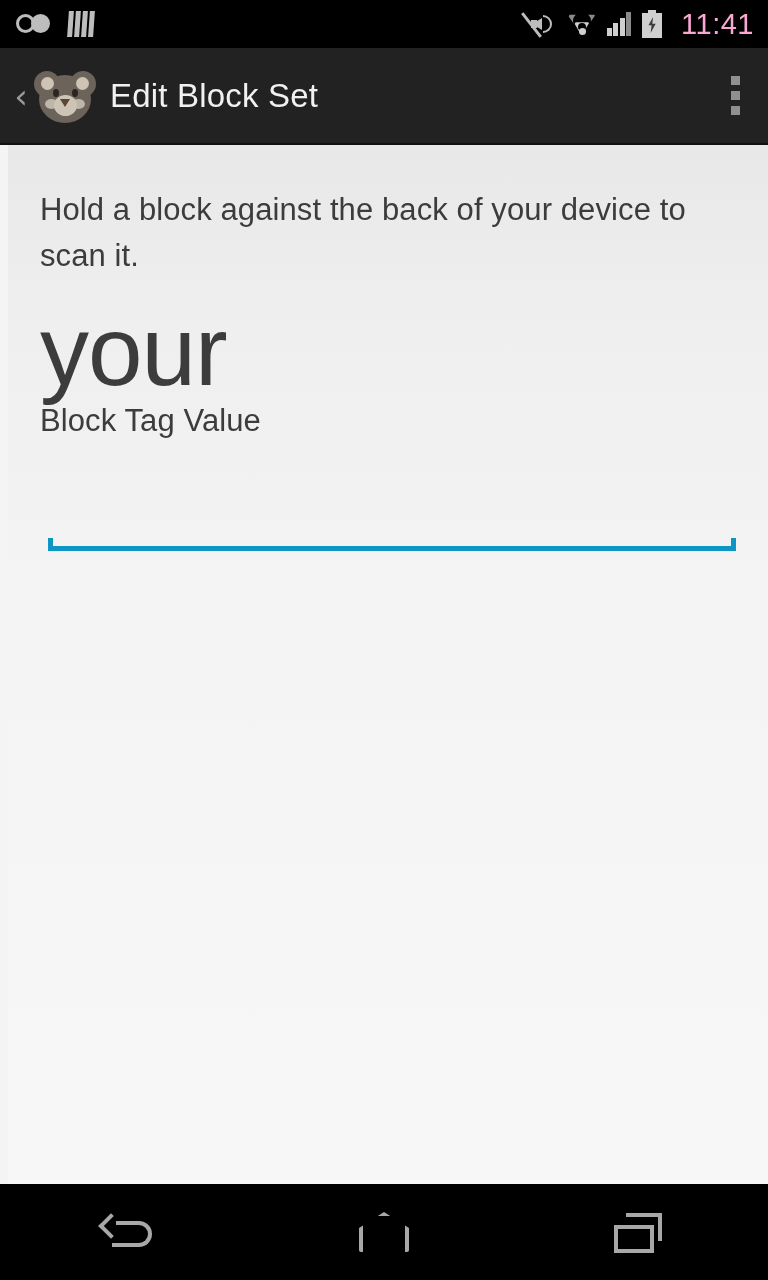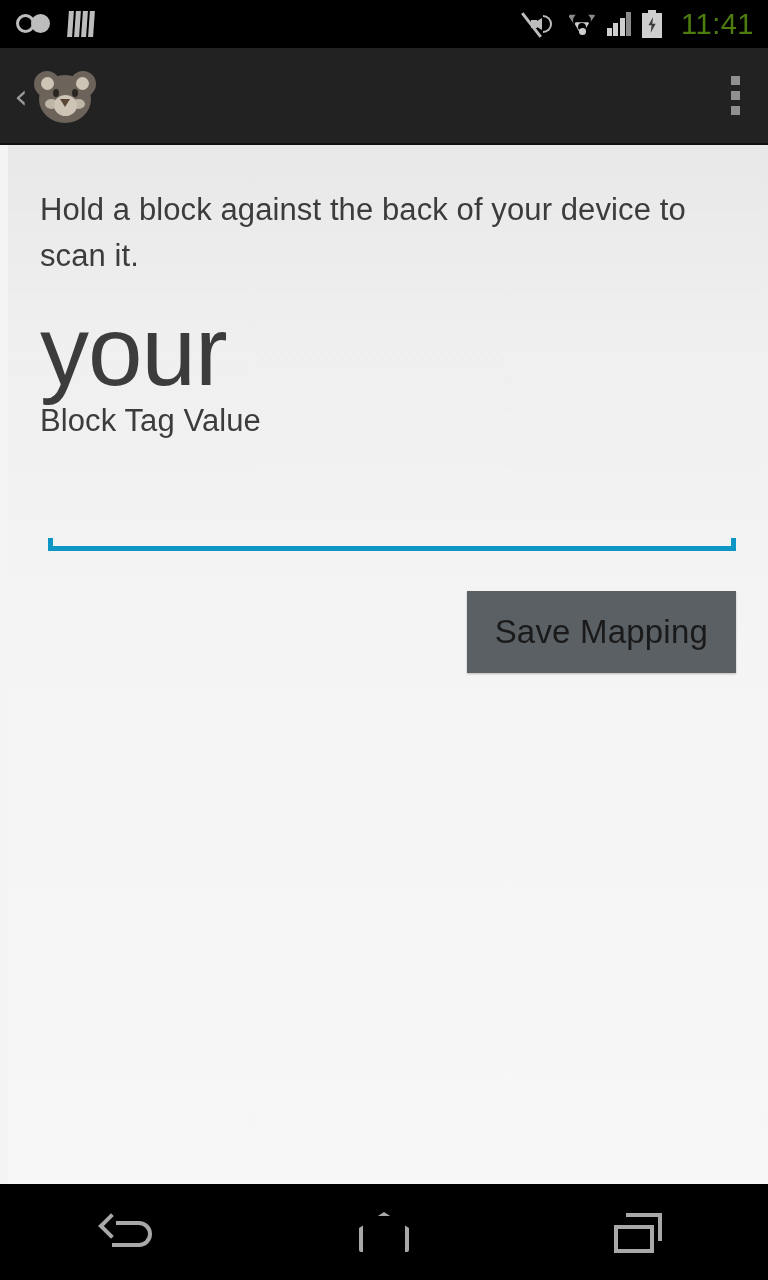--- a/index.html
+++ b/index.html
@@ -13,21 +13,21 @@
 
   
   .status-bar {
     position:absolute; top:0; left:0; width:768px; height:48px;
     background:#000; display:flex; align-items:center;
     padding:0 14px 0 16px;
   }
   .sb-left { display:flex; align-items:center; gap:18px; }
   .sb-right { margin-left:auto; display:flex; align-items:center; gap:11px; }
   .sb-clock {
-    color:#4d7c0f; font-size:29px; letter-spacing:0.5px;
+    color:#f9a8d4; font-size:29px; letter-spacing:0.5px;
     font-family:"Liberation Sans", sans-serif; margin-left:8px;
   }
   .icon-vm { width:34px; height:20px; position:relative; }
   .icon-vm span {
     position:absolute; top:0; width:19px; height:19px; border-radius:50%;
     border:3px solid #bdbdbd;
   }
   .icon-vm span.l { left:0; }
   .icon-vm span.r { right:0; background:#bdbdbd; }
   .icon-bars { display:flex; gap:2px; height:26px; align-items:flex-end; transform:skewX(-4deg); }
@@ -266,42 +266,40 @@
       <span class="bear-head"></span>
       <span class="bear-ear-in l"></span>
       <span class="bear-ear-in r"></span>
       <span class="bear-cheek l"></span>
       <span class="bear-cheek r"></span>
       <span class="bear-eye l"></span>
       <span class="bear-eye r"></span>
       <span class="bear-muzzle"></span>
       <span class="bear-nose"></span>
     </div>
+    <div class="ab-title">Edit Block Set</div>
     <div class="overflow">
       <i></i>
         <i></i>
         <i></i>
     </div>
   </div>
 
   <div class="content">
     <div class="instruction">Hold a block against the back of your device to scan it.</div>
     <div class="big-word">your</div>
     <div class="field-label">Block Tag Value</div>
 
     <div class="field-wrap">
       <input class="field-input" type="text" placeholder="" style="">
       <span class="field-underline"></span>
       <span class="field-tick l"></span>
       <span class="field-tick r"></span>
     </div>
 
-    <div class="btn-row">
-      <button class="save-btn">Save Mapping</button>
-    </div>
   </div>
 
   <div class="nav-bar">
     <div class="nav-btn">
       <span class="ic-back">
         <span class="loop"></span>
           <span class="stem"></span>
           <span class="arrow"></span>
       </span>
     </div>

